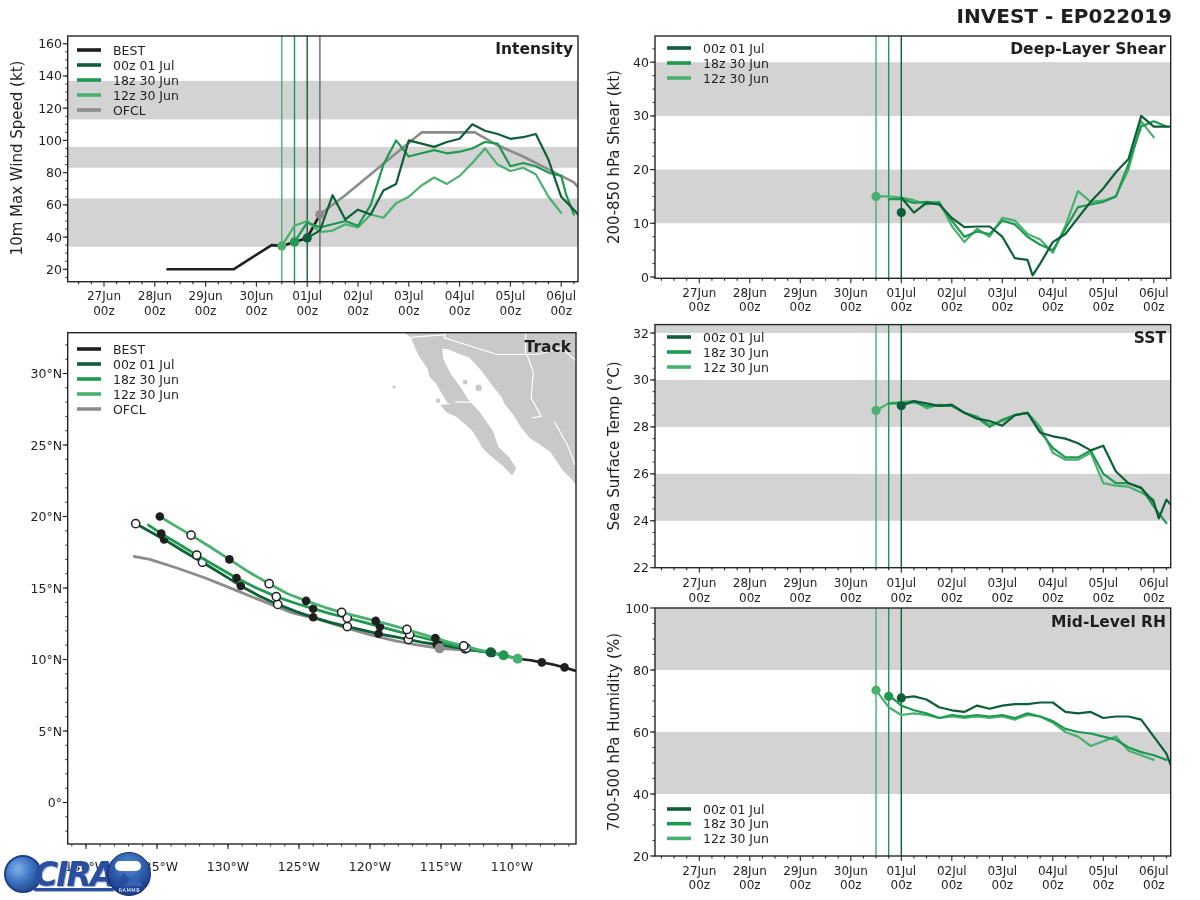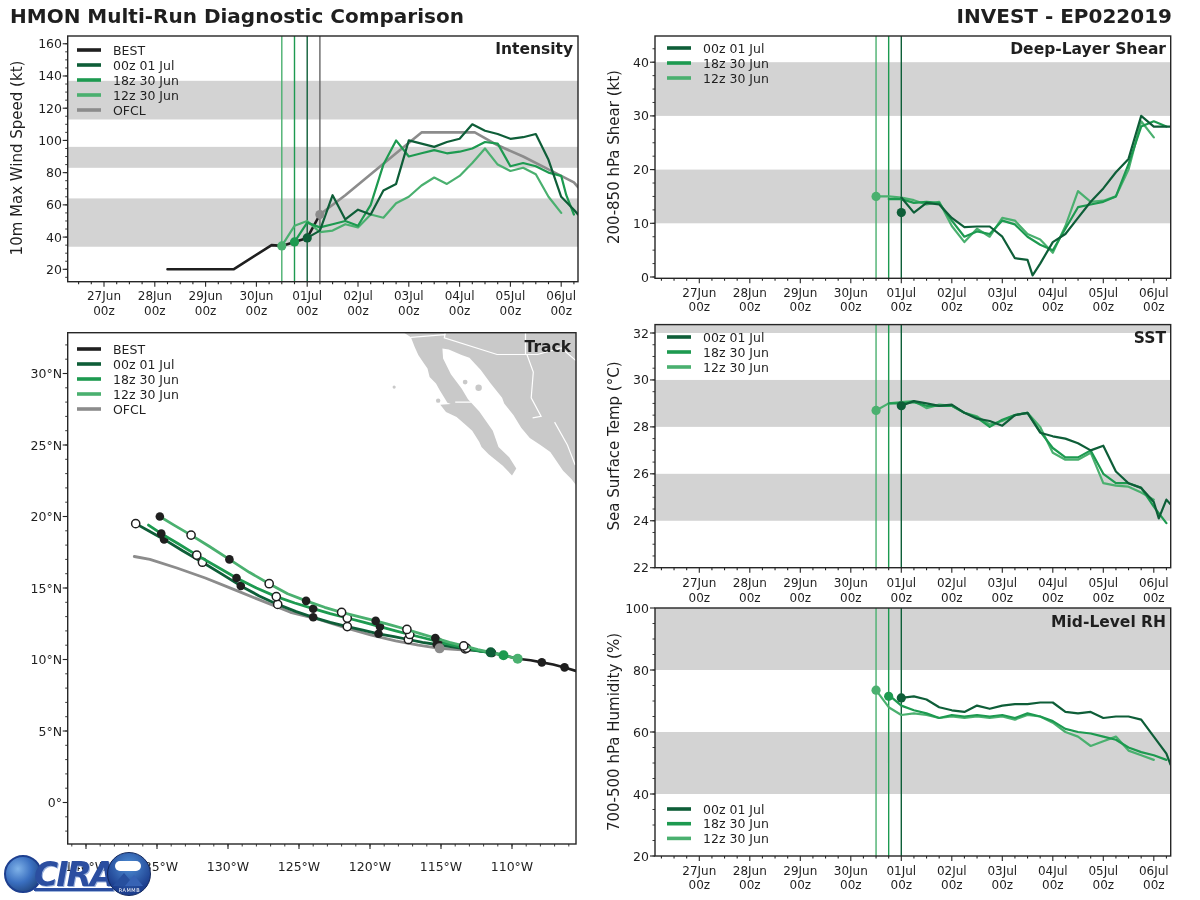--- a/index.html
+++ b/index.html
@@ -23,21 +23,20 @@
       border-left:11px solid transparent;border-right:11px solid transparent;border-bottom:13px solid #274f9e;}
   .badge-mtn2{position:absolute;left:17px;bottom:9px;width:0;height:0;
       border-left:9px solid transparent;border-right:9px solid transparent;border-bottom:11px solid #3763b5;}
   .badge-label{position:absolute;left:0;right:0;bottom:2px;text-align:center;
       font-size:5px;color:#ffffff;letter-spacing:0.5px;}
 </style>
 </head>
 <body>
 
 <div class="page">
-  <div class="hdr hdr-left">HMON Multi-Run Diagnostic Comparison</div>
   <div class="hdr hdr-right">INVEST - EP022019</div>
 
   <svg id="chart-svg" width="1200" height="900" viewBox="0 0 1200 900">
       <g>
         <clipPath id="clip-intensity">
           <rect x="67.7" y="36" width="510.3" height="245.7"></rect>
         </clipPath>
         <g clip-path="url(#clip-intensity)">
           <rect x="67.7" y="198.416" width="510.3" height="48.33000000000001" fill="#d3d3d3"></rect>
           <rect x="67.7" y="146.86400000000003" width="510.3" height="20.942999999999984" fill="#d3d3d3"></rect>

